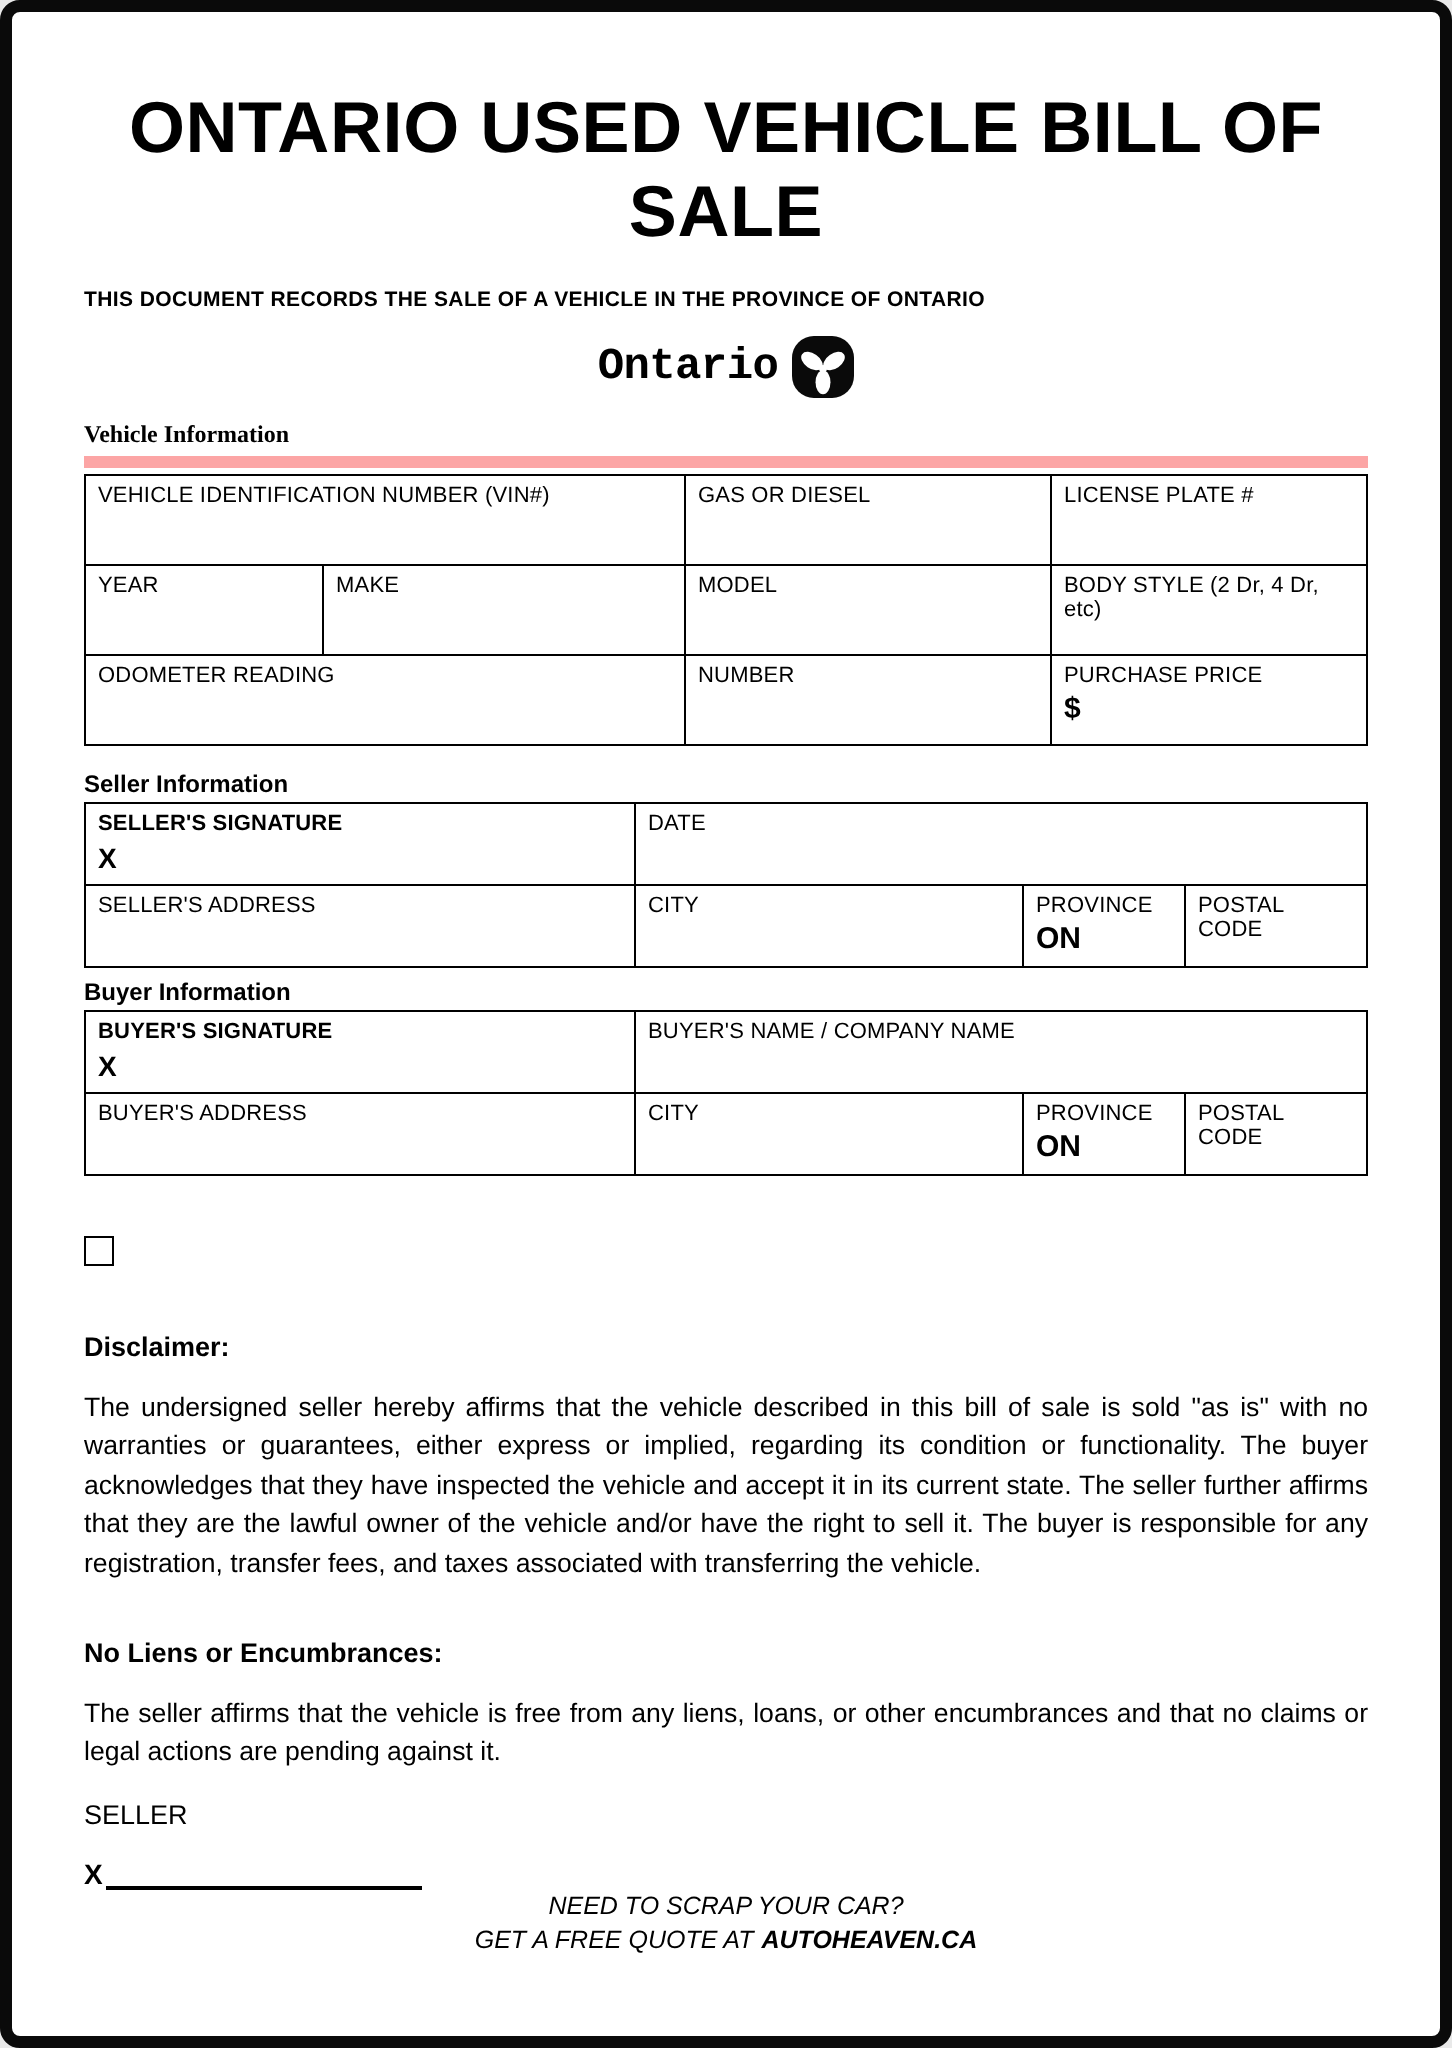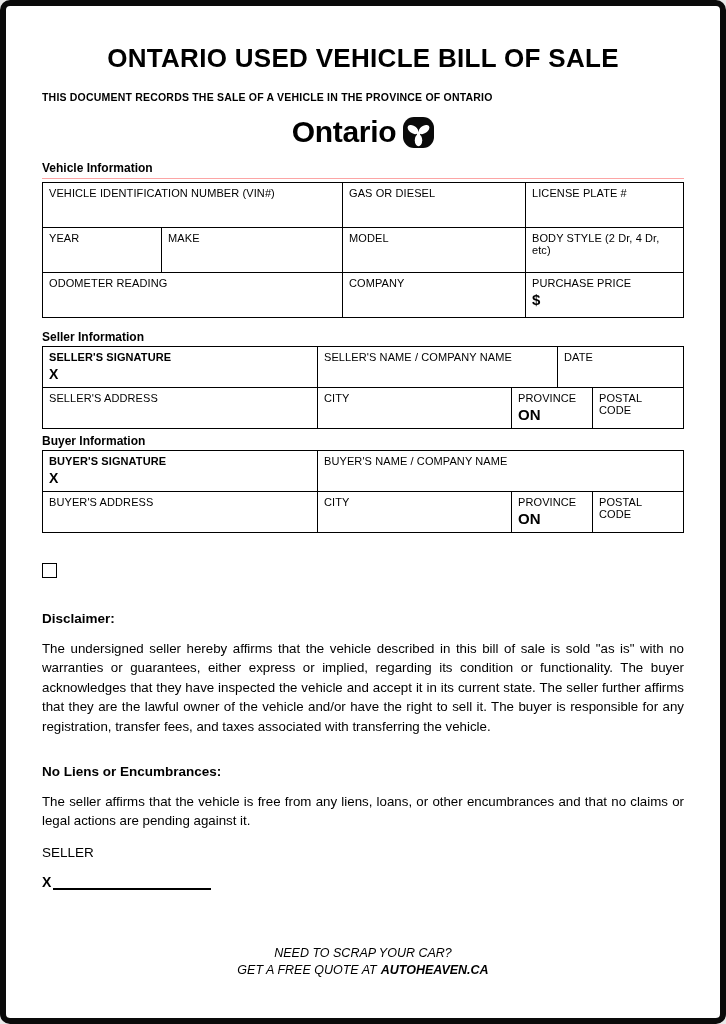--- a/index.html
+++ b/index.html
@@ -13,45 +13,46 @@
     border-radius: 10px;
     font-family: "Liberation Sans", "DejaVu Sans", sans-serif;
     color: #000;
     overflow: hidden;
   }
   .content { padding: 0 36px; }
 
   .doc-title {
     margin-top: 37px;
     text-align: center;
-    font-size: 26px;
+    font-size: 36px;
     font-weight: bold;
     letter-spacing: 0.3px;
   }
   .doc-subtitle {
     margin-top: 17px;
     text-align: left;
     font-size: 10.5px;
     font-weight: bold;
     letter-spacing: 0.2px;
   }
   .logo-row {
     margin-top: 12px;
     display: flex;
     align-items: center;
     justify-content: center;
     gap: 7px;
   }
-  .logo-word { font-size: 30px; font-weight: bold; letter-spacing: -0.3px; }
+  .logo-word { font-size: 22px; font-weight: bold; letter-spacing: -0.3px; font-family: Liberation Mono, monospace; }
 
   .section-heading { font-size: 12px; font-weight: bold; }
   .vehicle-heading-wrap {
     margin-top: 9px;
-    border-bottom: 1px solid #fca5a5;
+    border-bottom: 6px solid #fca5a5;
     padding-bottom: 2px;
+    font-family: Liberation Serif, serif;
   }
 
   .ftable { border: 1px solid #000; margin-top: 3px; }
   .frow { display: flex; border-bottom: 1px solid #000; }
   .frow:last-child { border-bottom: none; }
   .fcell {
     box-sizing: border-box;
     border-right: 1px solid #000;
     padding: 4px 6px;
     overflow: hidden;
@@ -160,38 +161,35 @@
         </div>
         <div class="fcell last">
           <div class="flabel">BODY STYLE (2 Dr, 4 Dr, etc)</div>
         </div>
       </div>
       <div class="frow r44">
         <div class="fcell" style="width:300px">
           <div class="flabel">ODOMETER READING</div>
         </div>
         <div class="fcell" style="width:183px">
-          <div class="flabel">COMPANY</div>
+          <div class="flabel">NUMBER</div>
         </div>
         <div class="fcell last">
           <div class="flabel">PURCHASE PRICE</div>
           <div class="big-val">$</div>
         </div>
       </div>
     </div>
 
     <div class="section-heading mt-seller">Seller Information</div>
     <div class="ftable" style="margin-top:0">
       <div class="frow r40">
         <div class="fcell" style="width:275px">
           <div class="flabel b">SELLER'S SIGNATURE</div>
           <div class="mark-x">X</div>
-        </div>
-        <div class="fcell" style="width:240px">
-          <div class="flabel">SELLER'S NAME / COMPANY NAME</div>
         </div>
         <div class="fcell last">
           <div class="flabel">DATE</div>
         </div>
       </div>
       <div class="frow r40">
         <div class="fcell" style="width:275px">
           <div class="flabel">SELLER'S ADDRESS</div>
         </div>
         <div class="fcell" style="width:194px">

